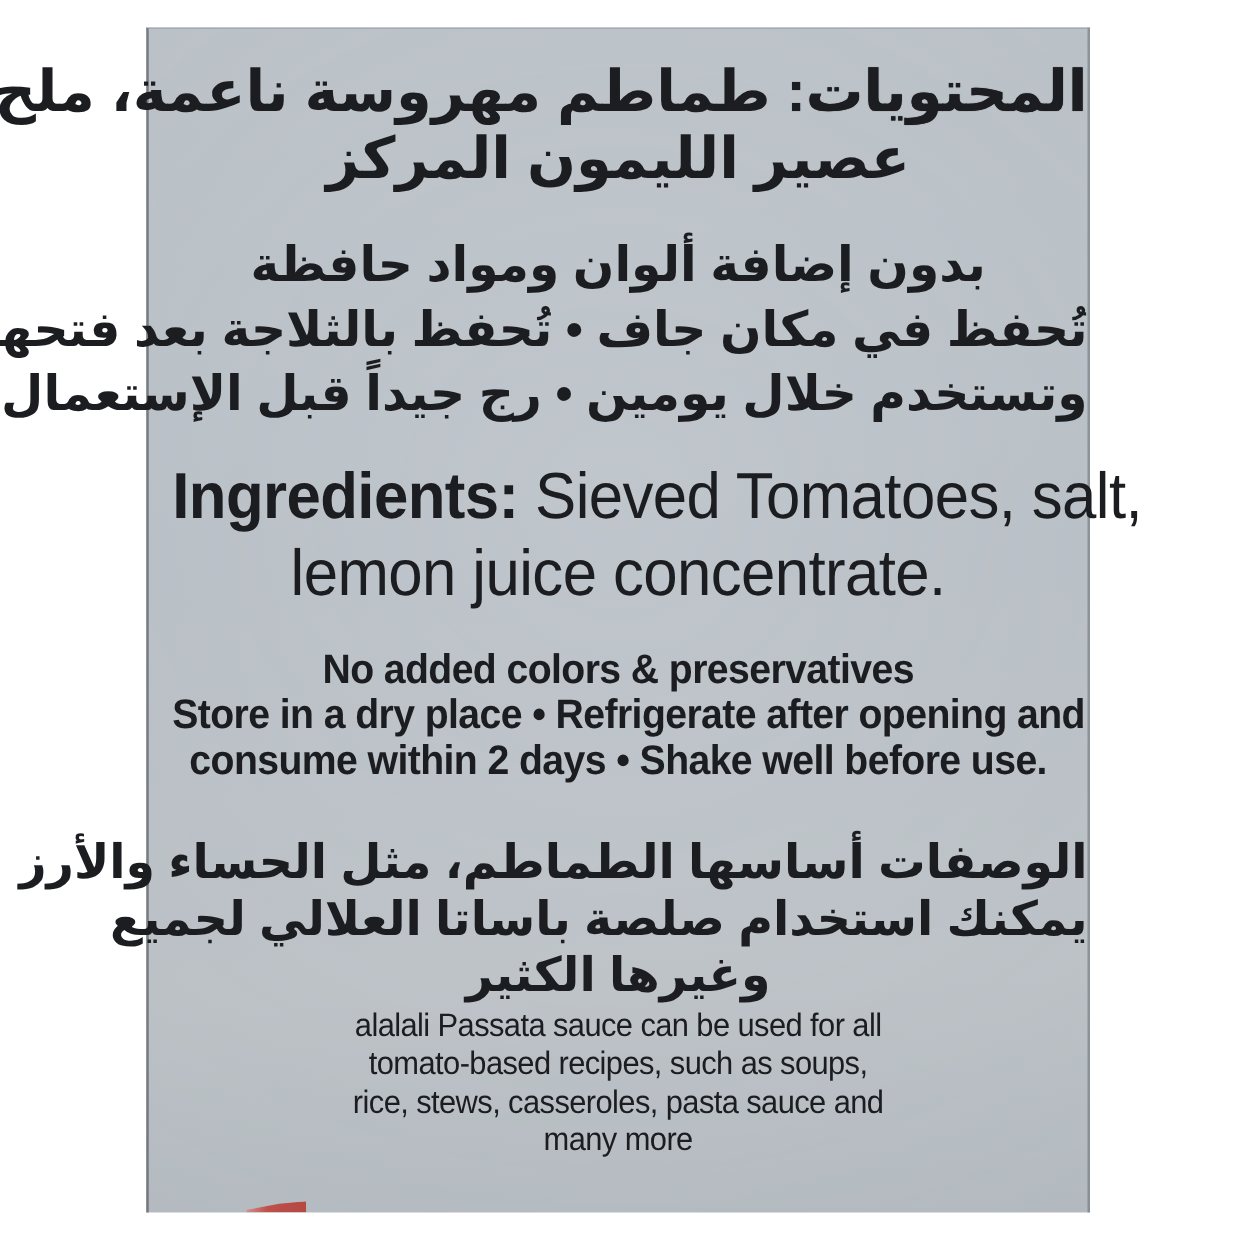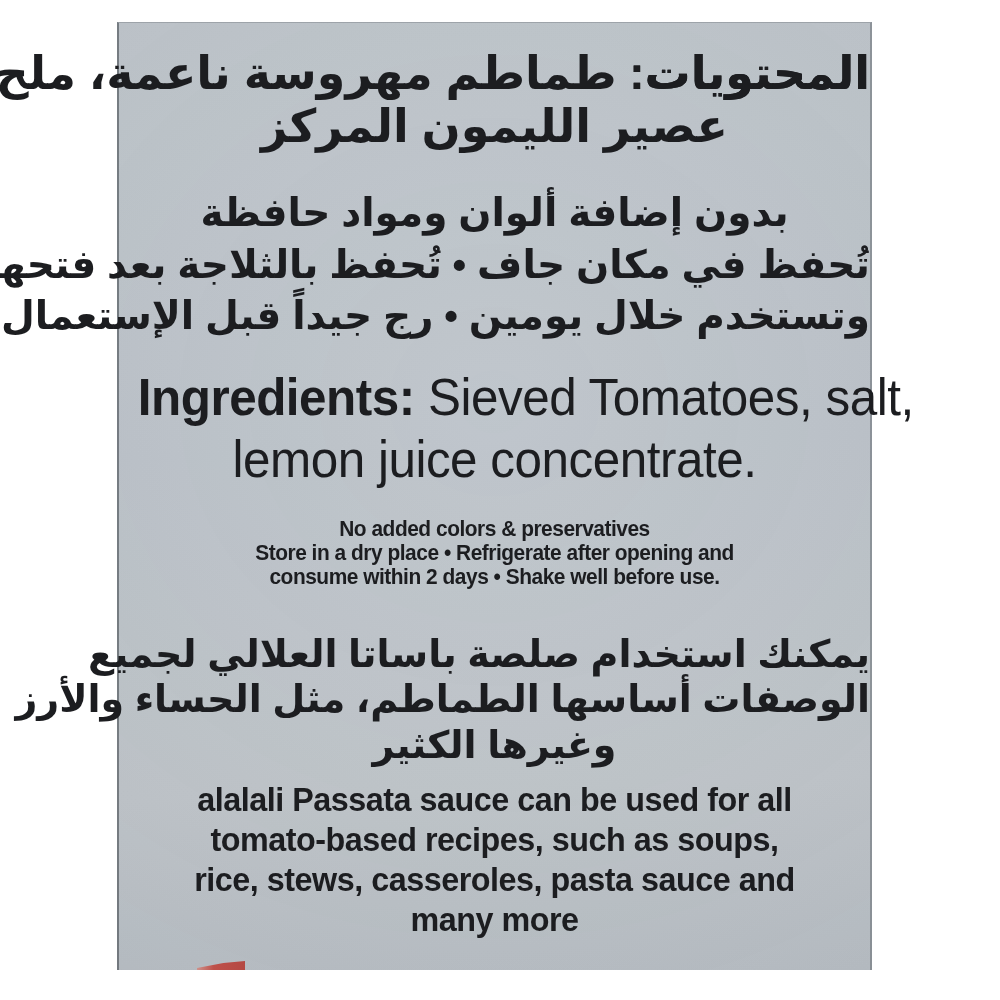--- a/index.html
+++ b/index.html
@@ -37,22 +37,22 @@
   .xb  { font-weight: bold; text-shadow: 0 0 0.6px #1c1d20; }
 
   
   .ar { direction: rtl; font-weight: bold; }
   .ar-head  { margin-top: 24px; font-size: 46px; line-height: 1.16; letter-spacing: 0px; }
   .ar-store { margin-top: 33px; font-size: 39px; line-height: 1.33; text-align: center; }
   .ar-usage { margin-top: 42px; font-size: 38px; line-height: 1.20; }
 
   
   .en-ing   { margin-top: 25px; font-size: 52px; line-height: 1.18; }
-  .en-store { margin-top: 27px; font-size: 22px; line-height: 1.10; font-weight: bold; }
-  .en-usage { margin-top: 12px;  font-size: 34px; line-height: 1.17; font-weight: bold; }
+  .en-store { margin-top: 27px; font-size: 33px; line-height: 1.10; font-weight: bold; }
+  .en-usage { margin-top: 0;  font-size: 26px; line-height: 1.17; font-weight: normal; }
   .cond > div, .cond { letter-spacing: -0.5px; }
   .squeeze { transform: scaleX(0.95); transform-origin: 50% 50%; }
 
   .line { white-space: nowrap; }
 
   
   .red-wedge {
     position: absolute;
     left: 78px;
     bottom: 0px;
@@ -91,22 +91,22 @@
       <div class="line squeeze">lemon juice concentrate.</div>
     </div>
 
     <div class="en-store cond txt">
       <div class="line squeeze">No added colors &amp; preservatives</div>
       <div class="line squeeze">Store in a dry place • Refrigerate after opening and</div>
       <div class="line squeeze">consume within 2 days • Shake well before use.</div>
     </div>
 
     <div class="ar ar-usage txt">
+      <div class="line">الوصفات أساسها الطماطم، مثل الحساء والأرز</div>
       <div class="line">يمكنك استخدام صلصة باساتا  العلالي لجميع</div>
-      <div class="line">الوصفات أساسها الطماطم، مثل الحساء والأرز</div>
       <div class="line">وغيرها الكثير</div>
     </div>
 
     <div class="en-usage cond txt">
       <div class="line squeeze">alalali Passata sauce can be used for all</div>
       <div class="line squeeze">tomato-based recipes, such as soups,</div>
       <div class="line squeeze">rice, stews, casseroles, pasta sauce and</div>
       <div class="line squeeze">many more</div>
     </div>
 

